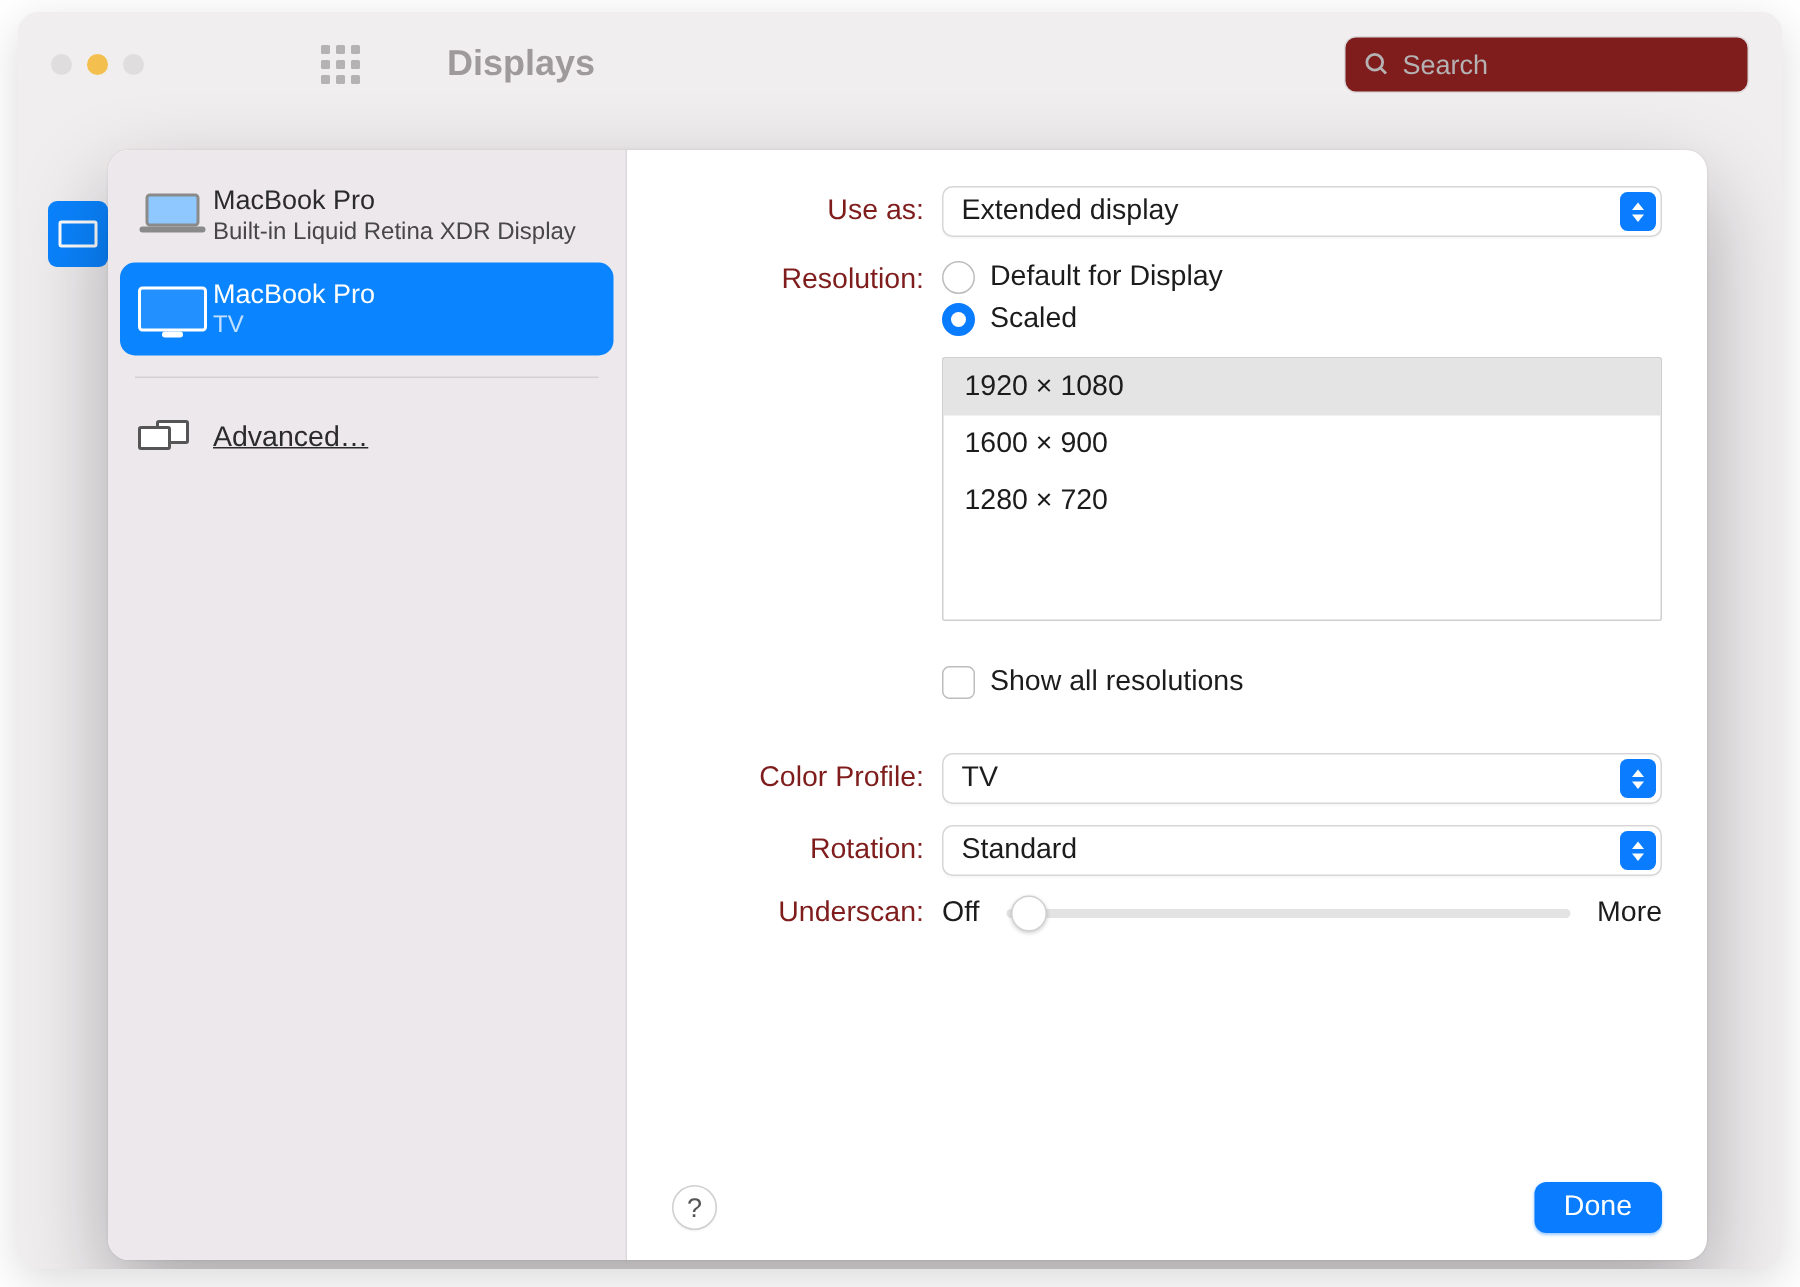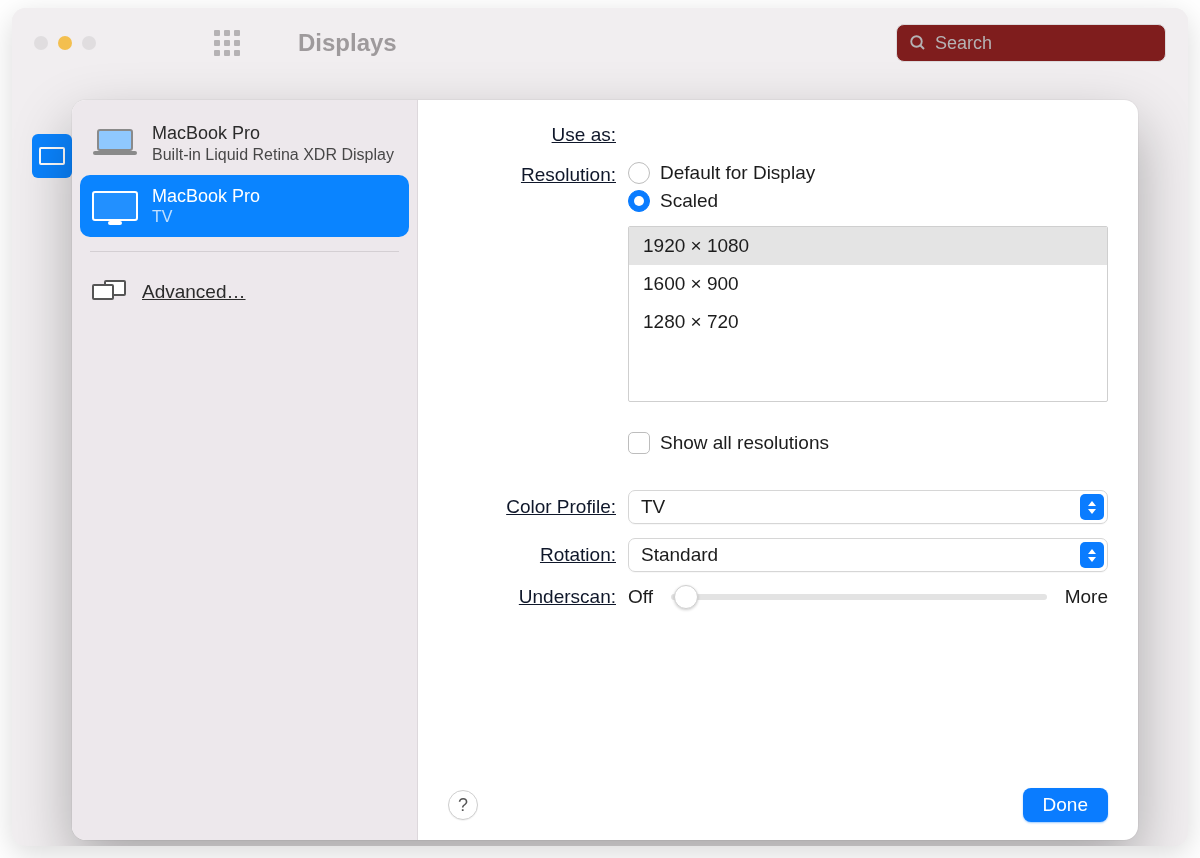--- a/index.html
+++ b/index.html
@@ -78,21 +78,21 @@
     width: 346px;
     background: #ede8ec;
     border-right: 1px solid #ddd8dc;
     padding: 12px 8px;
     display:flex;
     flex-direction:column;
   }
   .display-item {
     display:flex;
     align-items:center;
-    gap: 14px;
+    gap: 4px;
     padding: 10px 12px;
     border-radius: 10px;
     color: #2b2b2b;
     cursor: default;
   }
   .display-item.selected { background:#0a84ff; color:#fff; }
   .display-item .device-icon { width:46px; display:flex; justify-content:center;}
   .laptop-icon { position:relative; width:44px; height:28px; }
   .laptop-icon .screen{ position:absolute; top:0; left:4px; right:4px; bottom:6px; border:2px solid #8a8a8a; border-radius:3px; background:#8fc8ff;}
   .laptop-icon .base{ position:absolute; bottom:2px; left:0; right:0; height:4px; background:#8a8a8a; border-radius:2px;}
@@ -112,21 +112,21 @@
 
   .content {
     flex: 1;
     padding: 24px 30px 18px 30px;
     font-size: 19px;
     color:#1c1c1c;
     display:flex;
     flex-direction:column;
   }
   .row { display:flex; align-items:center; margin-bottom: 14px; }
-  .row-label { width: 180px; text-align:right; padding-right: 12px; font-size:19px; color:#0f172a;text-decoration:underline;}
+  .row-label { width: 180px; text-align:right; padding-right: 12px; font-size:19px; color:#7f1d1d;}
   .control-col { flex:1; }
   .mac-select {
     position:relative;
     border: 1px solid #d6d6d6;
     border-radius: 7px;
     height: 34px;
     display:flex;
     align-items:center;
     padding: 0 40px 0 12px;
     box-shadow: 0 1px 1px rgba(0,0,0,0.03);
@@ -264,20 +264,26 @@
             <div class="m1"></div>
         </div>
         <span>Advanced…</span>
       </div>
     </div>
 
     <div class="content">
 
       <div class="row">
         <div class="row-label">Use as:</div>
+        <div class="control-col">
+          <div class="mac-select">
+            <span>Extended display</span>
+            <div class="stepper"></div>
+          </div>
+        </div>
       </div>
 
       <div class="row" style="align-items:flex-start;">
         <div class="row-label" style="padding-top:4px;">Resolution:</div>
         <div class="control-col radio-block">
           <div class="radio-line">
             <div class="radio-circle"></div>
             <span>Default for Display</span>
           </div>
           <div class="radio-line">

